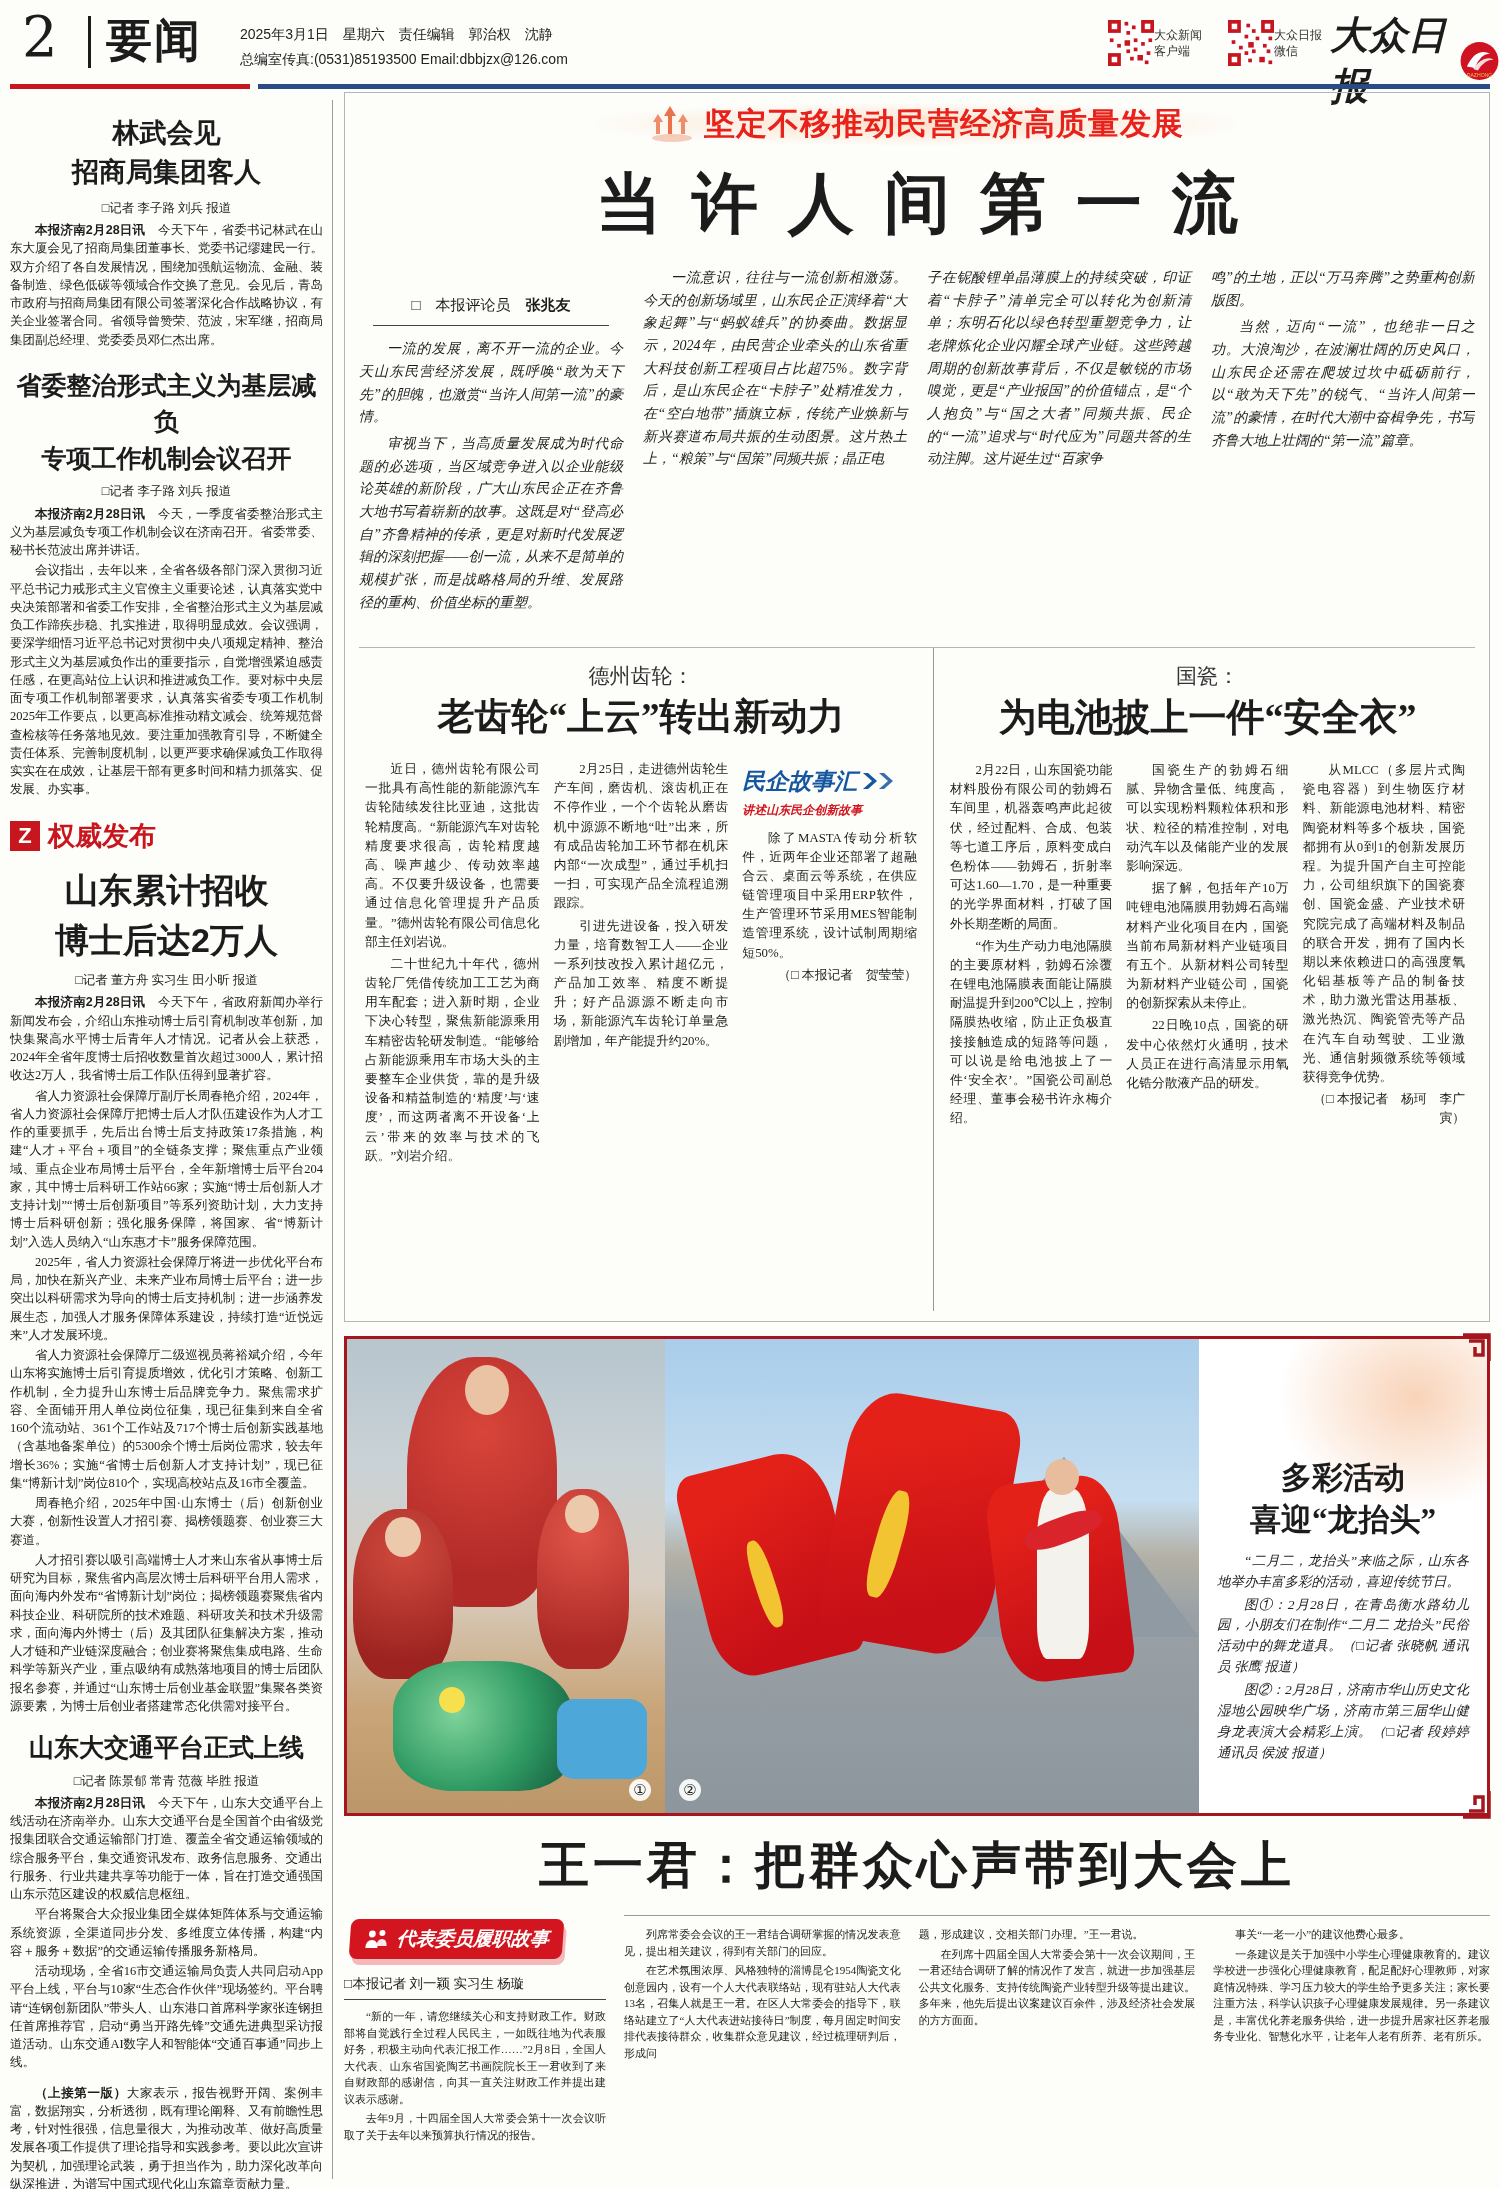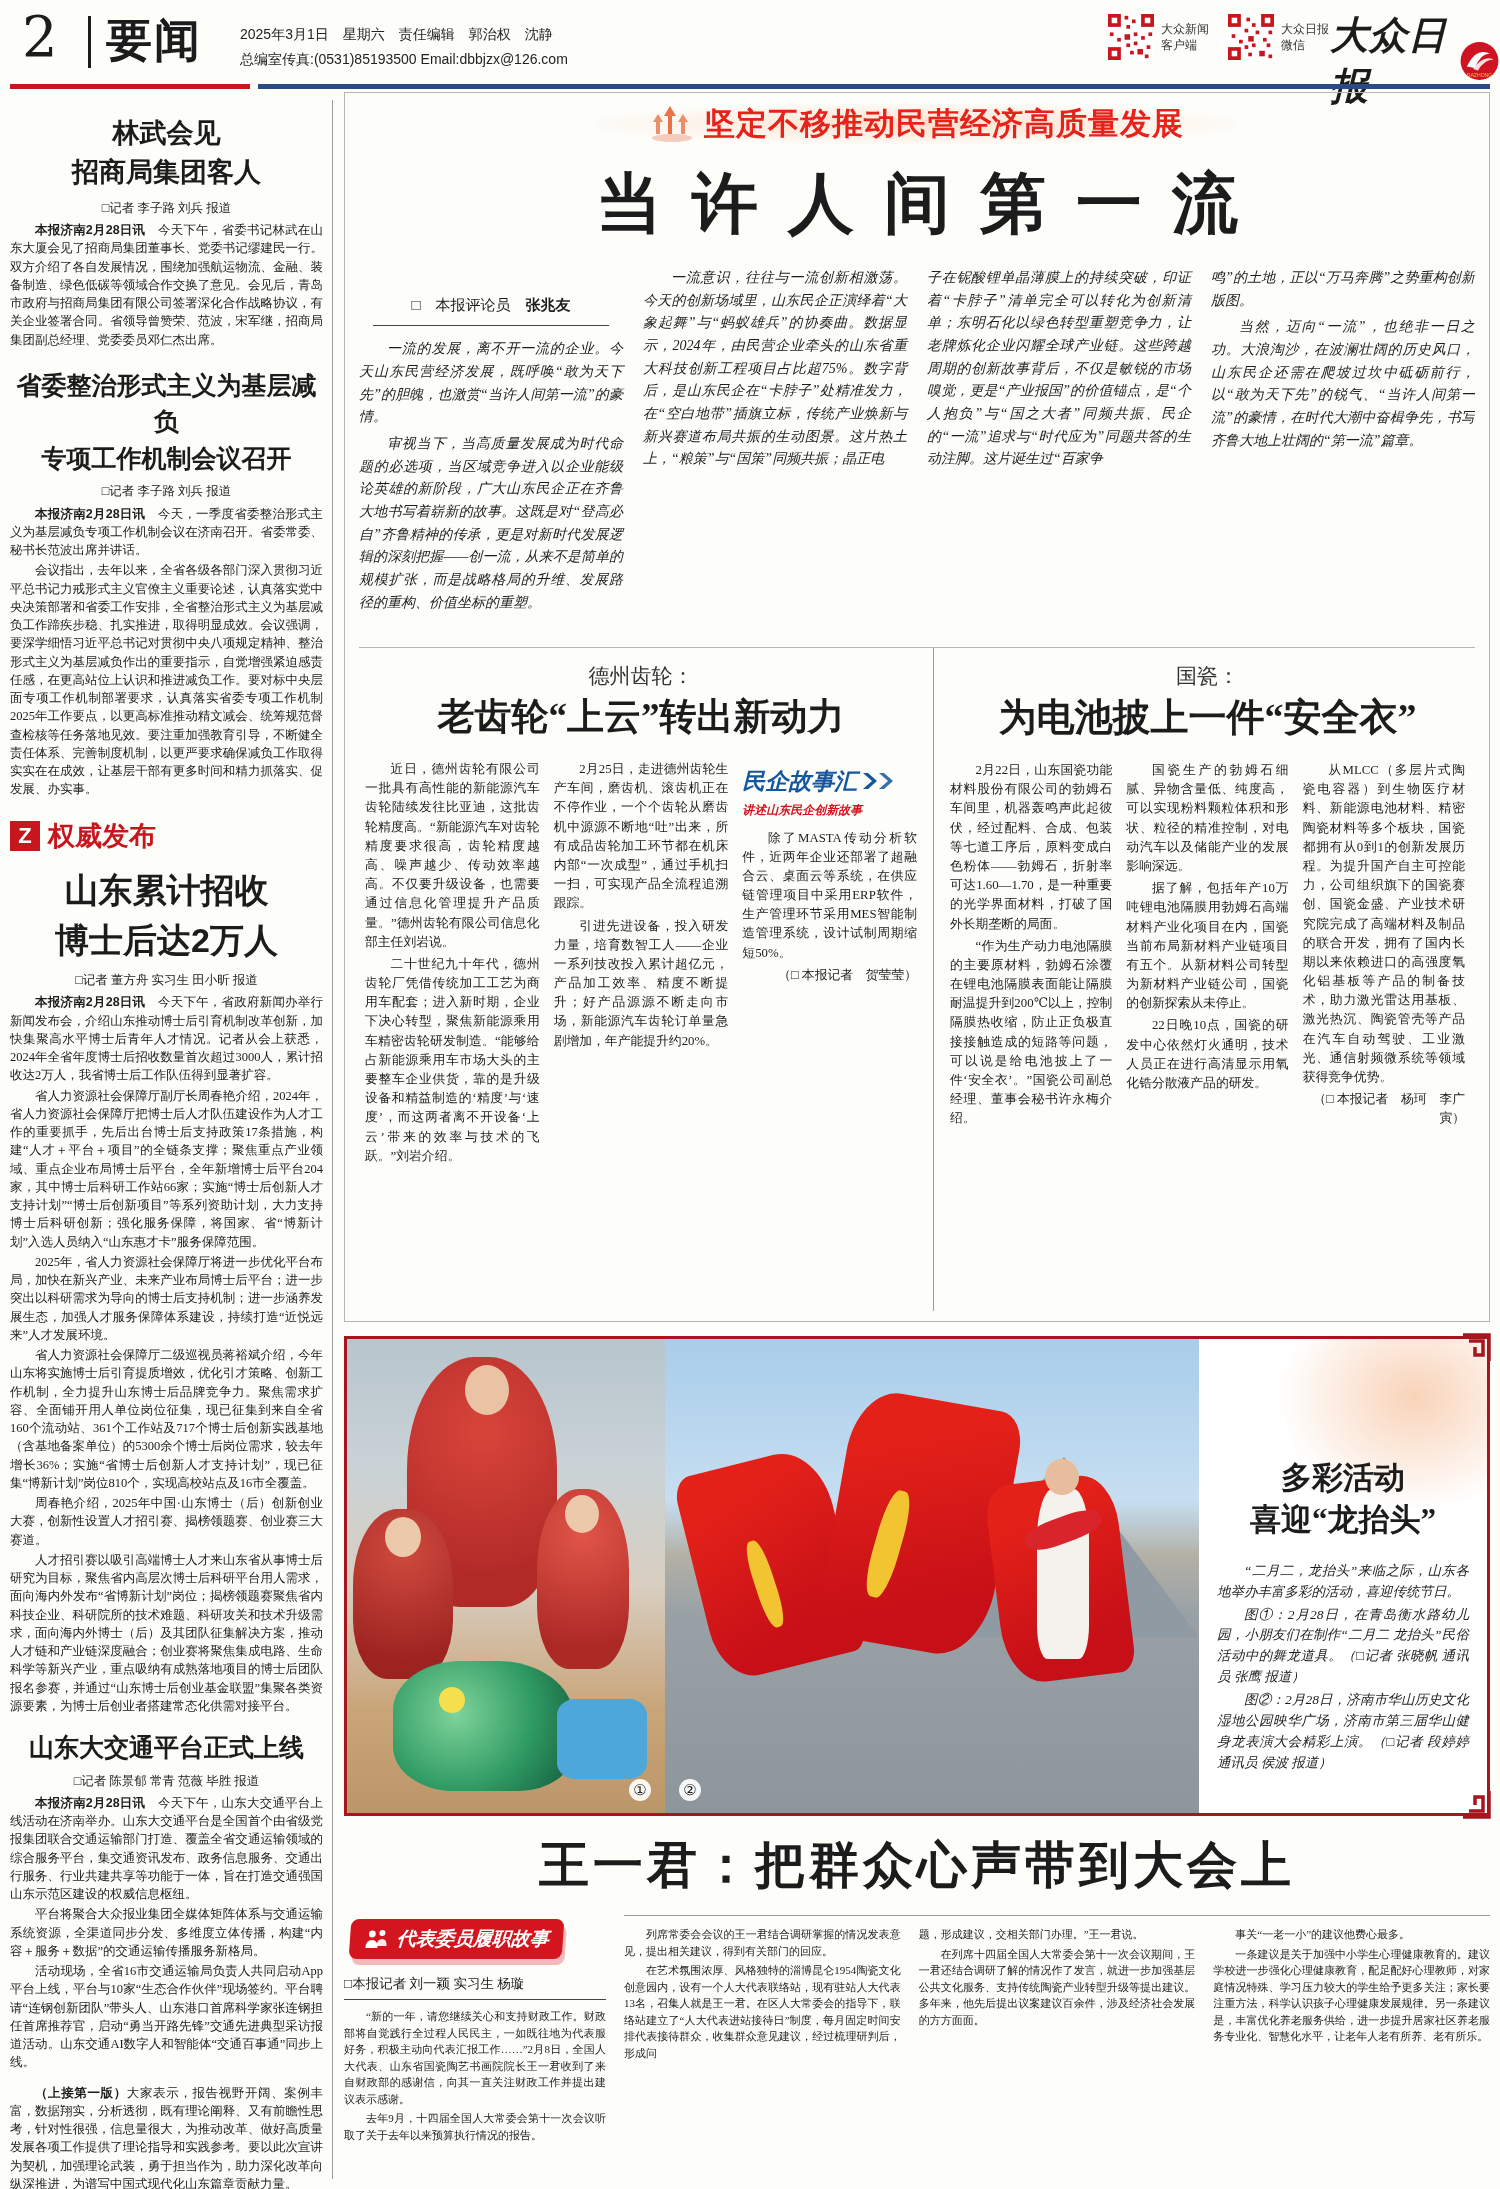--- a/index.html
+++ b/index.html
@@ -5,21 +5,21 @@
   html,body{margin:0;padding:0;background:#e8e8e6;}
   .page{position:relative;width:1500px;height:2189px;margin:0 auto;background:#fdfdfa;overflow:hidden;
         color:#1c1c1c;font-family:"Liberation Serif","DejaVu Serif",serif;}
   .sans{font-family:"Liberation Sans","DejaVu Sans",sans-serif;}
   
   .hdr{position:absolute;left:0;top:0;width:100%;height:84px;}
   .pageno{position:absolute;left:22px;top:4px;font-size:56px;font-weight:400;font-family:"DejaVu Serif",serif;}
   .hdr-bar{position:absolute;left:88px;top:16px;width:3px;height:52px;background:#1c1c1c;}
   .section-name{position:absolute;left:106px;top:10px;font-size:46px;font-weight:900;letter-spacing:2px;}
   .hdr-info{position:absolute;left:240px;top:22px;font-size:14px;line-height:1.75;color:#222;}
-  .qr-wrap{position:absolute;top:14px;display:flex;align-items:center;gap:7px;}
+  .qr-wrap{position:absolute;top:20px;display:flex;align-items:center;}
   .qr1{left:1108px;} .qr2{left:1228px;}
   .qr-box{width:46px;height:46px;background:#fff;}
   .qr-lab{font-size:12px;line-height:1.35;color:#333;}
   .masthead{position:absolute;left:1330px;top:10px;display:flex;align-items:center;gap:6px;}
   .masthead-txt{font-size:38px;font-weight:900;font-style:italic;letter-spacing:1px;}
   .hdr-rule-red{position:absolute;left:10px;top:84px;width:240px;height:5px;background:#c8161e;}
   .hdr-rule-blue{position:absolute;left:258px;top:84px;width:1232px;height:5px;background:#2a4b85;}
   
   .leftcol{position:absolute;left:10px;top:100px;width:313px;font-size:12.5px;line-height:1.46;text-align:justify;}
   .leftcol p{margin:0 0 2px 0;text-indent:2em;}
@@ -67,21 +67,21 @@
     background:linear-gradient(180deg,#b7c5cd 0%,#c9d2d6 26%,#d8cec1 52%,#c9a579 78%,#bb9668 100%);}
   .ph-blob{position:absolute;border-radius:45% 45% 35% 35%;}
   .photo2{position:relative;flex:1;overflow:hidden;
     background:linear-gradient(180deg,#a9cdea 0%,#c6def1 34%,#b3b0a5 46%,#99a1a6 58%,#8d969d 100%);}
   .flag{position:absolute;background:linear-gradient(160deg,#e32119 20%,#c60f17 80%);}
   .circ-num{position:absolute;z-index:6;width:22px;height:22px;border-radius:50%;background:rgba(255,255,255,.92);
             color:#222;font-size:15px;line-height:22px;text-align:center;}
   .cap-panel{position:relative;width:252px;background:#fff;padding:118px 18px 10px 18px;overflow:hidden;}
   .cap-dragon{position:absolute;right:-20px;top:-18px;width:230px;height:190px;
       background:radial-gradient(ellipse at 60% 40%,rgba(238,140,70,.38),rgba(238,140,70,0) 70%);}
-  .cap-title{position:relative;text-align:center;font-size:31px;font-weight:900;line-height:1.35;margin-bottom:20px;white-space:nowrap;}
+  .cap-title{position:relative;text-align:center;font-size:31px;font-weight:900;line-height:1.35;margin-bottom:10px;white-space:nowrap;}
   .cap-panel p{position:relative;font-size:13.5px;line-height:1.55;font-style:italic;text-align:justify;text-indent:2em;margin:0 0 2px 0;}
   
   .deputy{margin-top:16px;}
   .dep-hl{text-align:center;font-size:50px;font-weight:900;letter-spacing:4px;margin:6px 0 16px 0;white-space:nowrap;}
   .dep-row{display:flex;gap:18px;}
   .dep-left{width:262px;}
   .dep-badge{display:inline-flex;align-items:center;gap:7px;background:#d2151e;color:#fff;border-radius:8px;
              padding:7px 14px;transform:skewX(-4deg);box-shadow:3px 6px 0 #f3b9bb;margin:4px 0 16px 6px;}
   .dep-badge span{font-size:19px;font-weight:900;font-family:"Liberation Sans",sans-serif;font-style:italic;}
   .dep-byline{border-bottom:1px solid #444;padding-bottom:6px;margin-bottom:8px;font-size:13.5px;}

